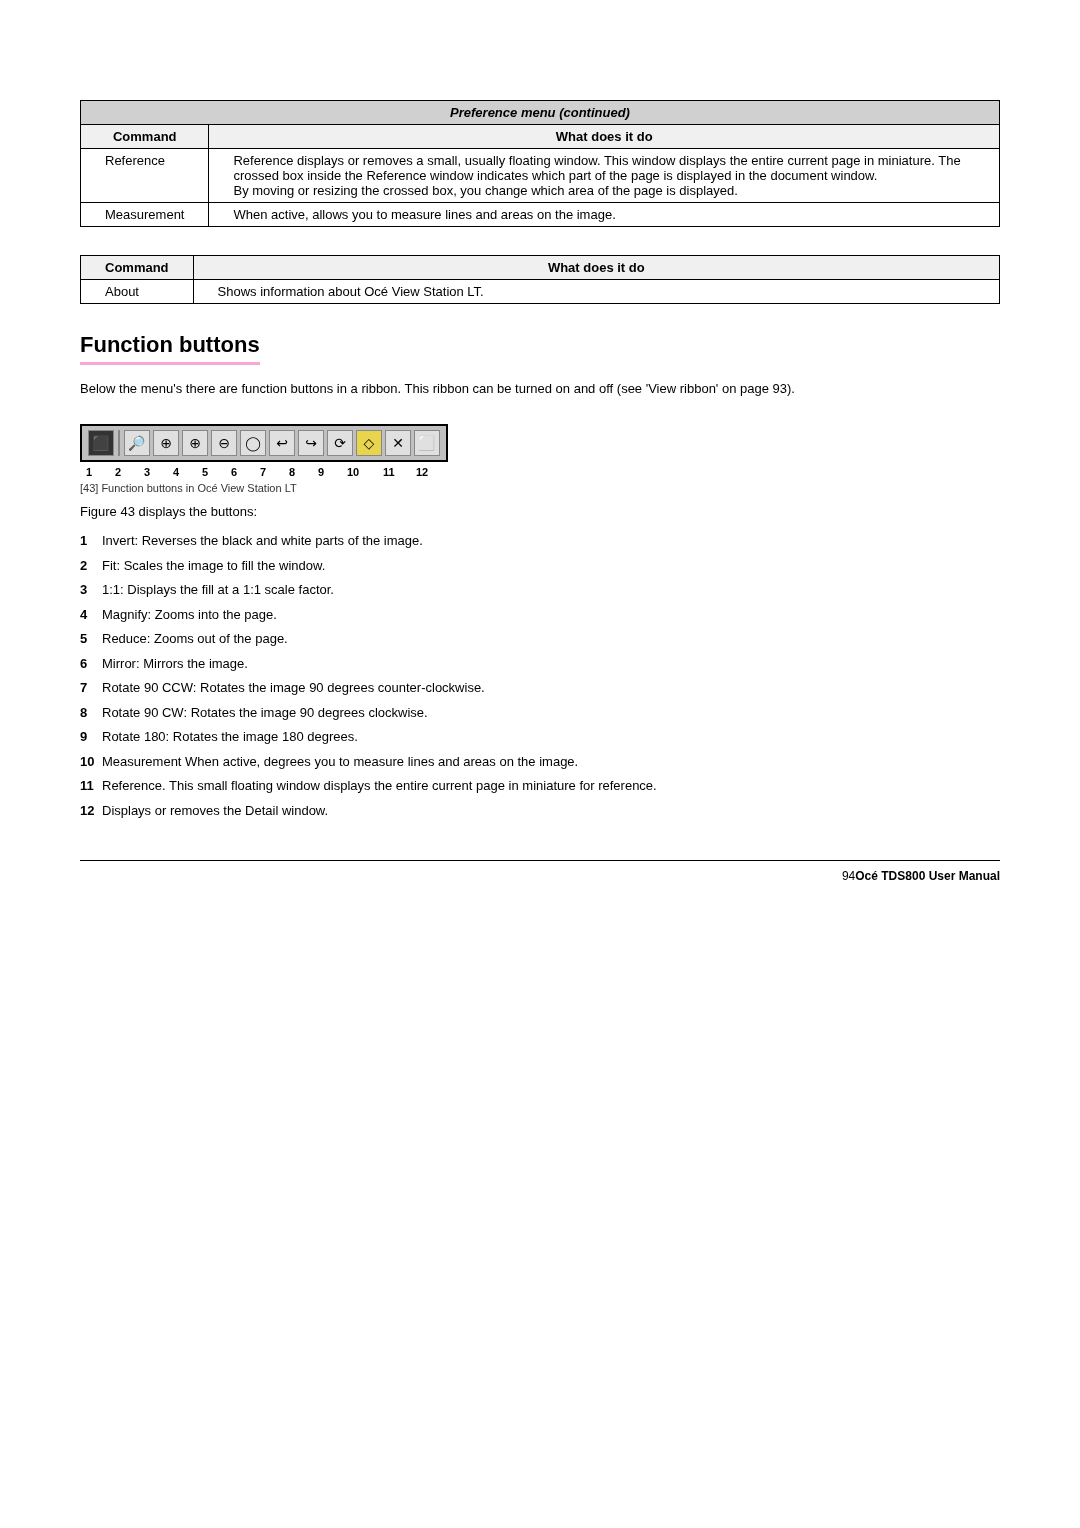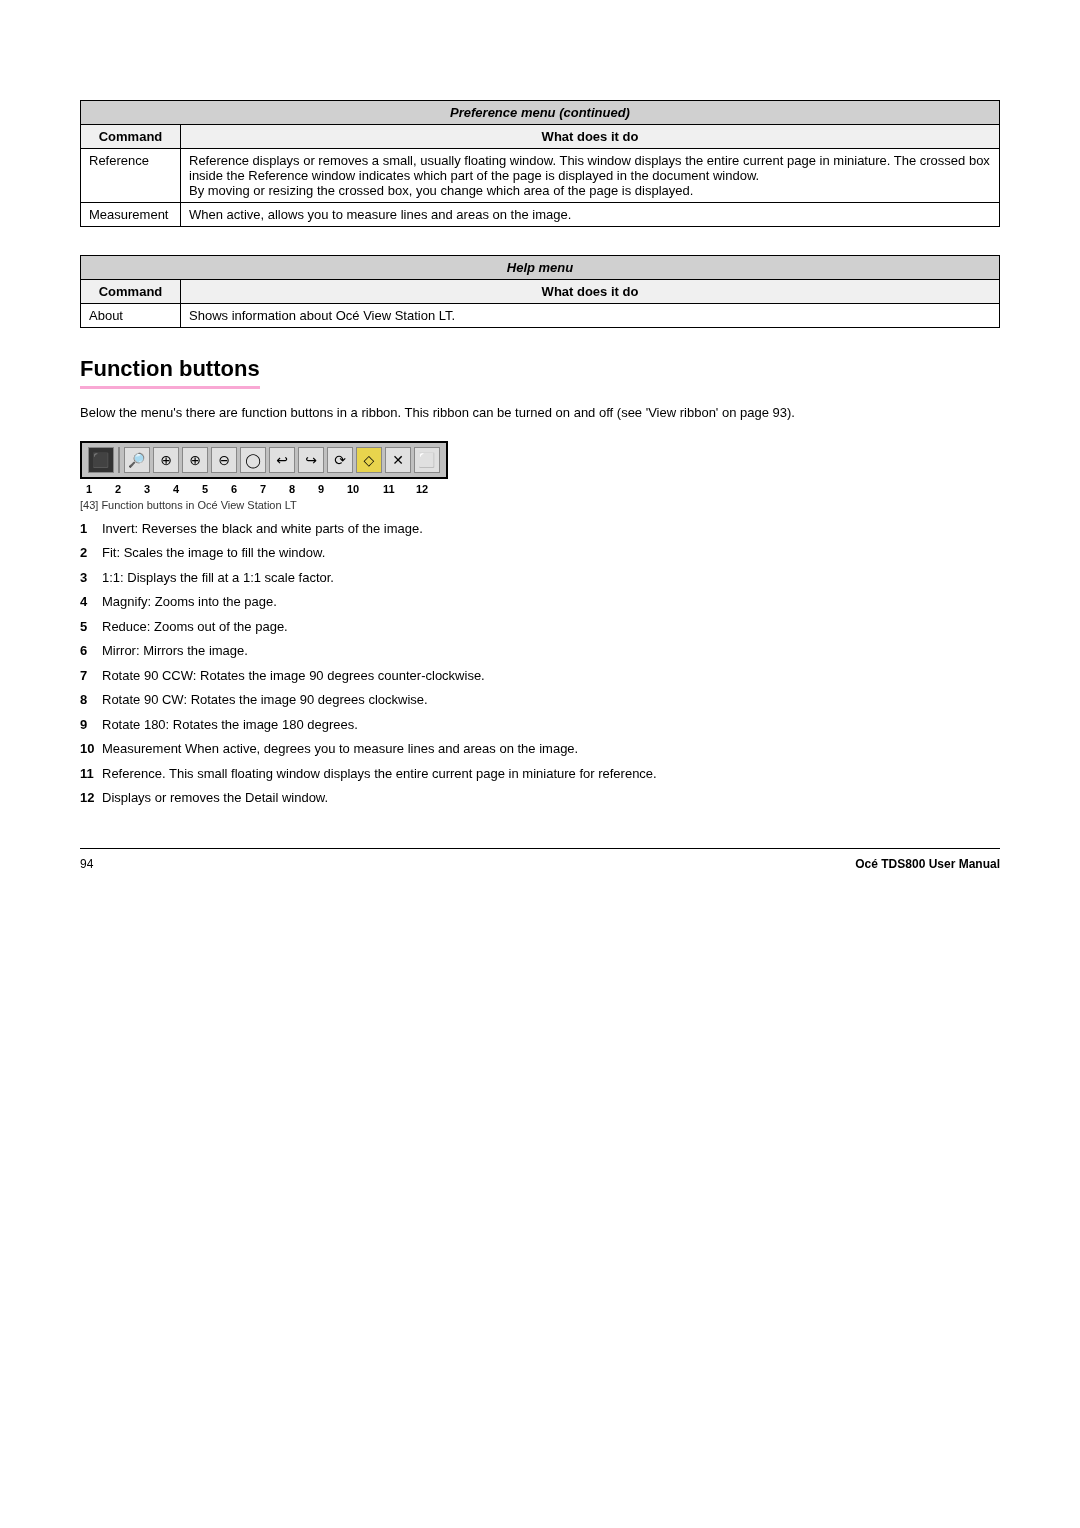--- a/index.html
+++ b/index.html
@@ -20,21 +20,21 @@
 
     
     table {
       border-collapse: collapse;
       width: 100%;
       margin-bottom: 24px;
       font-size: 13px;
     }
     table th, table td {
       border: 1px solid #000;
-      padding: 4px 8px;
+      padding: 4px 24px;
       vertical-align: top;
       font-weight: normal;
     }
     .table-header-row th {
       font-weight: bold;
       background: #f0f0f0;
     }
     .table-title {
       font-weight: bold;
       font-size: 13px;
@@ -52,21 +52,21 @@
       font-size: 22px;
       font-weight: bold;
       margin-bottom: 14px;
       border-bottom: 3px solid #f9a8d4;
       padding-bottom: 4px;
       display: inline-block;
     }
 
     .section-intro {
       font-size: 13px;
-      margin-bottom: 18px;
+      margin-bottom: 25px;
       line-height: 1.5;
     }
 
     
     .ribbon-container {
       margin-bottom: 8px;
     }
     .ribbon-image {
       display: flex;
       align-items: center;
@@ -146,21 +146,21 @@
     .num-text {
       flex: 1;
     }
 
     
     .page-footer {
       border-top: 1px solid #000;
       margin-top: 40px;
       padding-top: 8px;
       display: flex;
-      justify-content: space-between;
+      justify-content: flex-end;
       font-size: 12px;
     }
 
     .top-spacer {
       height: 60px;
     }
   </style>
 </head>
 <body>
 
@@ -190,23 +190,20 @@
             <td>When active, allows you to measure lines and areas on the image.</td>
           </tr>
         </tbody>
     </table>
   </div>
 
   
   <div class="table-wrapper">
     <table>
       <thead>
-        <tr>
-          <th colspan="2" class="table-title">Help menu</th>
-        </tr>
         <tr class="table-header-row">
           <th>Command</th>
           <th>What does it do</th>
         </tr>
       </thead>
       <tbody id="help-table-body">
       <tr>
             <td style="width: 100px; margin-left: 24px;">About</td>
             <td>Shows information about Océ View Station LT.</td>
           </tr>
@@ -246,20 +243,21 @@
         <span class="ribbon-num" style="position: absolute; left: 180px;">7</span>
         <span class="ribbon-num" style="position: absolute; left: 209px;">8</span>
         <span class="ribbon-num" style="position: absolute; left: 238px;">9</span>
         <span class="ribbon-num" style="position: absolute; left: 267px;">10</span>
         <span class="ribbon-num" style="position: absolute; left: 303px;">11</span>
         <span class="ribbon-num" style="position: absolute; left: 336px;">12</span>
       </div>
     <p class="ribbon-caption">[43] Function buttons in Océ View Station LT</p>
   </div>
 
+  <p class="figure-desc">Figure 43 displays the buttons:</p>
 
   <ol class="numbered-list" id="numbered-list">
   <li>
         <span class="num-label">1</span>
         <span class="num-text">Invert: Reverses the black and white parts of the image.</span>
       </li>
       <li>
         <span class="num-label">2</span>
         <span class="num-text">Fit: Scales the image to fill the window.</span>
       </li>

